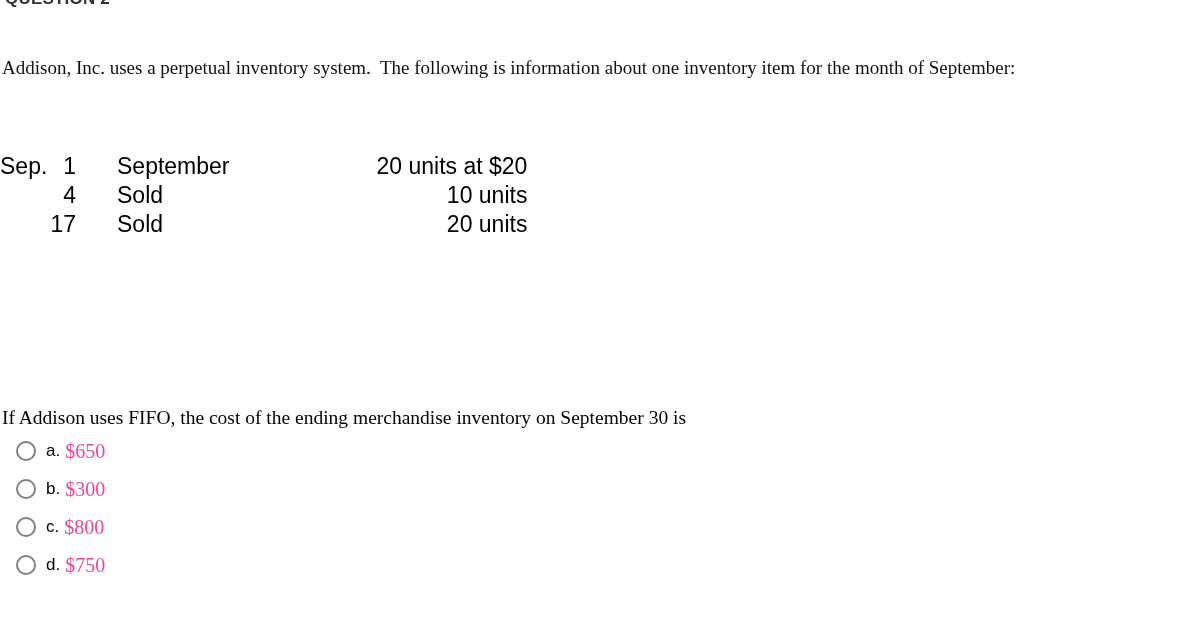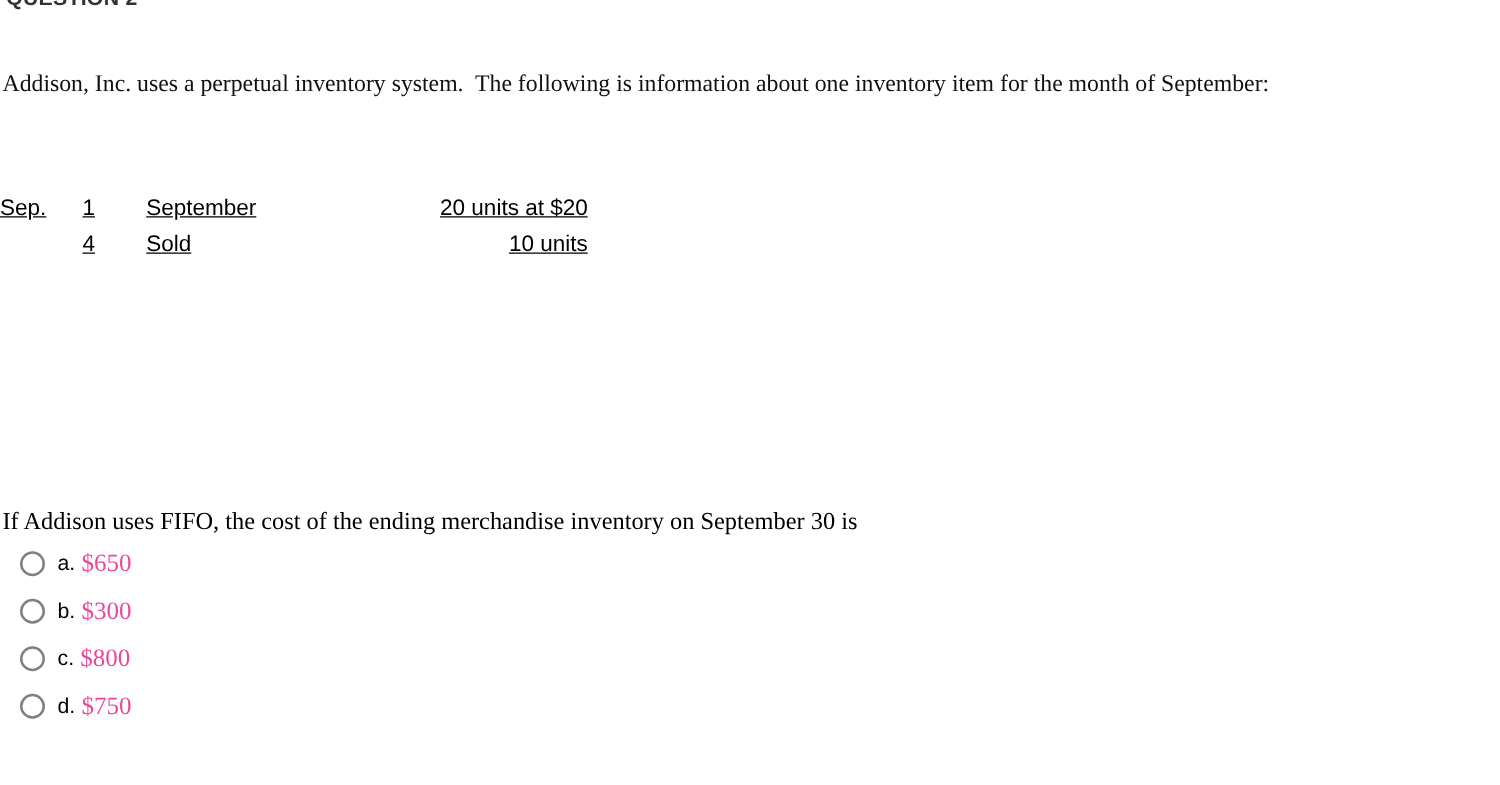--- a/index.html
+++ b/index.html
@@ -42,25 +42,24 @@
     color: #111111;
     white-space: pre-wrap;
   }
 
   
   .activity-table {
     position: absolute;
     left: 0px;
     top: 152px;
     font-family: "Liberation Sans", sans-serif;
-    font-size: 18px;
+    font-size: 23px;
     line-height: 29px;
     color: #000000;
     border-collapse: collapse;
-    text-decoration: underline;
   }
   .activity-table td {
     padding: 0;
     vertical-align: top;
     white-space: nowrap;
   }
   .col-month {
     width: 48px;
     text-align: left;
     padding-right: 0px !important;
@@ -140,20 +139,26 @@
         <td class="col-day">1</td>
         <td class="col-desc">September</td>
         <td class="col-detail">20 units at $20</td>
       </tr>
       <tr>
         <td class="col-month"></td>
         <td class="col-day">4</td>
         <td class="col-desc">Sold</td>
         <td class="col-detail">10 units</td>
       </tr>
+      <tr>
+        <td class="col-month"></td>
+        <td class="col-day">17</td>
+        <td class="col-desc">Sold</td>
+        <td class="col-detail">20 units</td>
+      </tr>
     </tbody>
 </table>
 
 <div class="fifo-question">If Addison uses FIFO, the cost of the ending merchandise inventory on September 30 is</div>
 
 <div class="options">
     <div class="option-row">
       <span class="radio"></span>
       <span class="option-letter">a.</span>
       <span class="option-value">$650</span>

